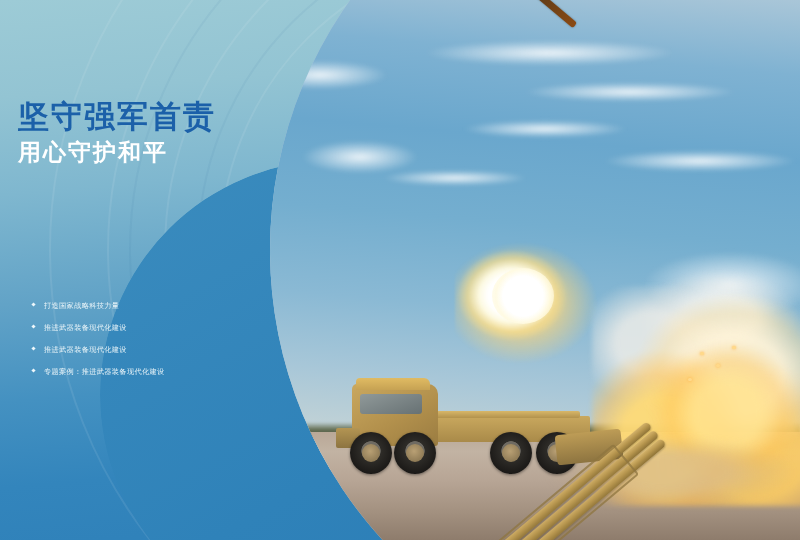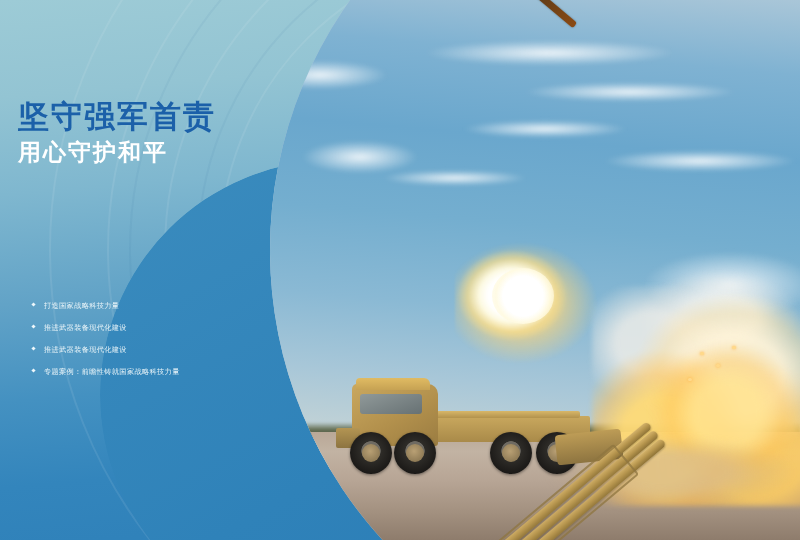--- a/index.html
+++ b/index.html
@@ -375,19 +375,19 @@
       <li class="bullet">
         <span class="mark"></span>
         <span>推进武器装备现代化建设</span>
       </li>
       <li class="bullet">
         <span class="mark"></span>
         <span>推进武器装备现代化建设</span>
       </li>
       <li class="bullet">
         <span class="mark"></span>
-        <span>专题案例：前瞻性铸就国家战略科技力量</span>
+        <span>专题案例：推进武器装备现代化建设</span>
       </li>
     </ul>
 
   </div>
 
 </div>
 
 </body></html>

